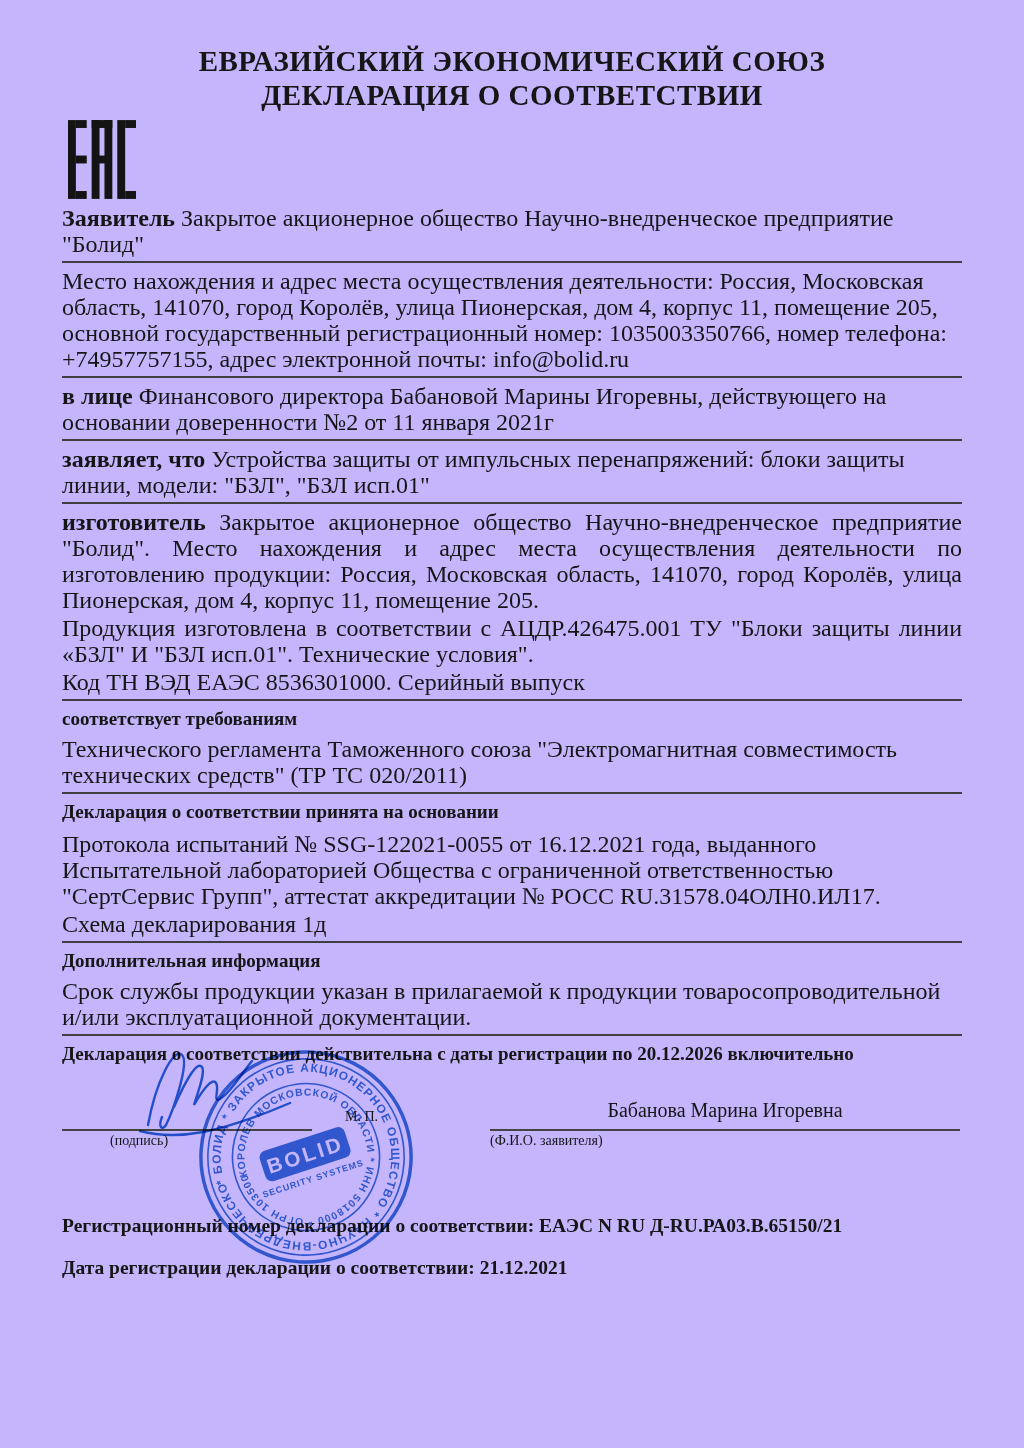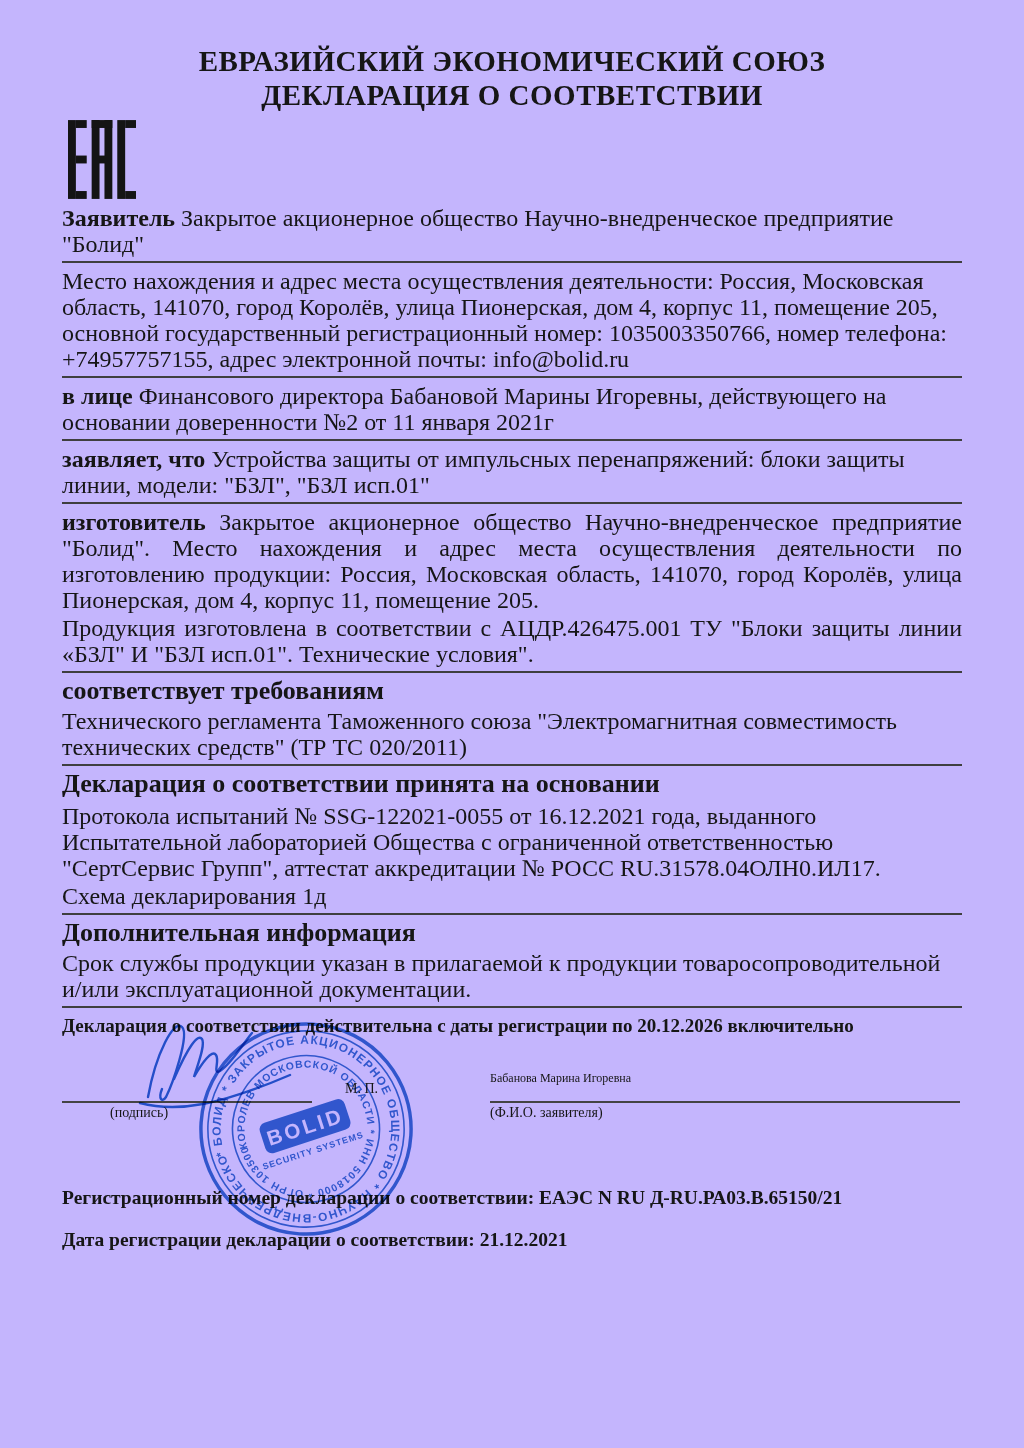--- a/index.html
+++ b/index.html
@@ -15,28 +15,28 @@
   .content{padding:44px 62px 0 62px;}
   .titles{text-align:center;line-height:1.18;}
   .title{font-size:29px;font-weight:bold;letter-spacing:.5px;}
   .eac{margin:8px 0 2px 6px;}
   p{margin:0;}
   .body-text{font-size:24px;line-height:26px;}
   .lead{font-weight:bold;}
   .just{text-align:justify;}
   .rule{border:none;border-top:2px solid #3f3f3f;margin:4px 0 5px 0;height:0;}
   .sect{margin-top:2px;margin-bottom:2px;} .mt4{margin-top:4px;} .mt6{margin-top:6px;}
-  .heading{font-weight:bold;font-size:26px;line-height:26px;margin:4px 0 4px 0;}
+  .heading{font-weight:bold;font-size:19px;line-height:26px;margin:4px 0 4px 0;}
   .validity{font-weight:bold;font-size:19px;line-height:26px;margin-top:4px;}
   
   .sig-region{position:relative;height:120px;margin-top:4px;}
   .sig-line-left{position:absolute;left:0;top:58px;width:250px;border-top:2px solid #444;}
   .sig-caption-left{position:absolute;left:48px;top:62px;font-size:14px;}
   .mp-label{position:absolute;left:283px;top:38px;font-size:14px;}
-  .sig-name{position:absolute;left:428px;top:28px;width:470px;text-align:left;font-size:12px;}
+  .sig-name{position:absolute;left:428px;top:28px;width:470px;text-align:center;font-size:20px;}
   .sig-line-right{position:absolute;left:428px;top:58px;width:470px;border-top:2px solid #444;}
   .sig-caption-right{position:absolute;left:428px;top:62px;width:470px;font-size:14px;}
   .signature-svg{position:absolute;left:72px;top:-38px;z-index:3;mix-blend-mode:multiply;}
   .stamp-svg{position:absolute;left:130px;top:-28px;z-index:2;opacity:.92;mix-blend-mode:multiply;}
   .footer{position:relative;z-index:1;margin-top:22px;}
   .footer-line{font-weight:bold;font-size:19.5px;line-height:26px;}
   .footer-line + .footer-line{margin-top:16px;}
   .sr-only{position:absolute;width:1px;height:1px;overflow:hidden;clip:rect(0 0 0 0);white-space:nowrap;}
 </style>
 </head>
@@ -76,20 +76,21 @@
     <hr class="rule">
 
     <p class="body-text sect"><span class="lead">в лице</span> <span>Финансового директора Бабановой Марины Игоревны, действующего на основании доверенности №2 от 11 января 2021г</span></p>
     <hr class="rule">
 
     <p class="body-text sect"><span class="lead">заявляет, что</span> <span>Устройства защиты от импульсных перенапряжений: блоки защиты линии, модели: "БЗЛ", "БЗЛ исп.01"</span></p>
     <hr class="rule">
 
     <p class="body-text sect just"><span class="lead">изготовитель</span> <span>Закрытое акционерное общество Научно-внедренческое предприятие "Болид". Место нахождения и адрес места осуществления деятельности по изготовлению продукции: Россия, Московская область, 141070, город Королёв, улица Пионерская, дом 4, корпус 11, помещение 205.</span></p>
     <p class="body-text sect just">Продукция изготовлена в соответствии с АЦДР.426475.001 ТУ "Блоки защиты линии «БЗЛ" И "БЗЛ исп.01". Технические условия".</p>
+    <p class="body-text sect">Код ТН ВЭД ЕАЭС 8536301000. Серийный выпуск</p>
     <hr class="rule">
 
     <p class="heading">соответствует требованиям</p>
     <p class="body-text sect">Технического регламента Таможенного союза "Электромагнитная совместимость технических средств" (ТР ТС 020/2011)</p>
     <hr class="rule">
 
     <p class="heading">Декларация о соответствии принята на основании</p>
     <p class="body-text sect mt6">Протокола испытаний № SSG-122021-0055  от 16.12.2021 года, выданного Испытательной лабораторией Общества с ограниченной ответственностью "СертСервис Групп", аттестат аккредитации № РОСС RU.31578.04ОЛН0.ИЛ17.</p>
     <p class="body-text sect">Схема декларирования 1д</p>
     <hr class="rule">

